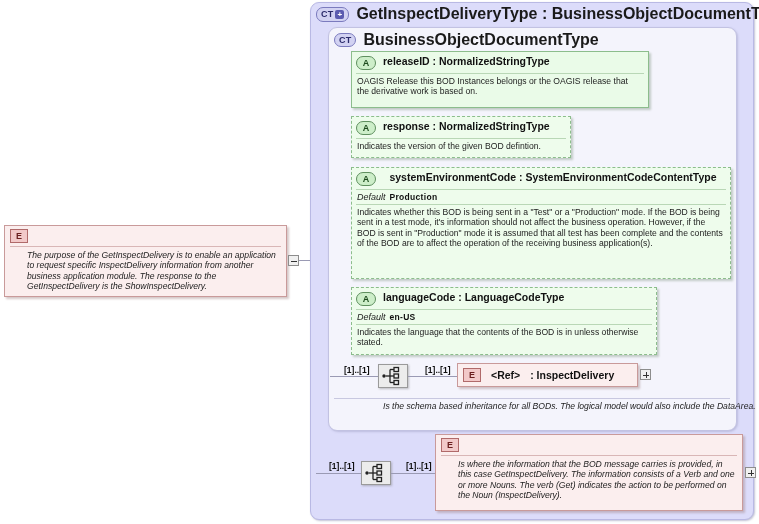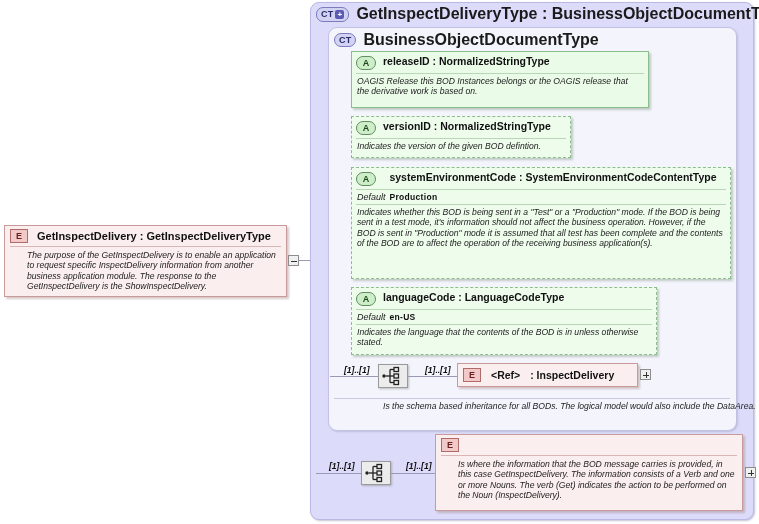--- a/index.html
+++ b/index.html
@@ -113,21 +113,20 @@
   }
   .attr-default{
     display:flex;
     align-items:baseline;
     gap:4px;
     padding:2px 5px 2px 5px;
   }
   .attr-default .lbl{font-style:italic;font-size:9px;color:#222;}
   .attr-default .val{font-weight:bold;font-size:8.5px;color:#111;letter-spacing:.3px;}
   .attr-doc{
-    font-style:italic;
     font-size:8.6px;
     line-height:10.4px;
     color:#1c1c1c;
     padding:2px 6px 3px 5px;
   }
 
   
   .elem-box{
     position:absolute;
     box-sizing:border-box;
@@ -182,21 +181,20 @@
     line-height:10.4px;
     color:#1c1c1c;
   }
   .doc-rule{position:absolute;height:1px;background:#c8c8e0;}
 
   
   .line-h{position:absolute;height:1px;background:#9a9ab4;}
 
   .card{
     position:absolute;
-    font-style:italic;
     font-weight:bold;
     font-size:8.5px;
     color:#101010;
     white-space:nowrap;
   }
 
   
   .seq-icon{
     position:absolute;
     box-sizing:border-box;
@@ -220,21 +218,20 @@
   .expander.plus::after{
     content:"";position:absolute;left:4.5px;top:2px;width:1.5px;height:6px;background:#333;
   }
 </style>
 </head>
 <body>
 
 <div class="elem-box" style="left:4px; top:225px; width:283px; height:72px;">
   <div class="elem-head">
     <span class="badge badge-e">E</span>
-    <span class="elem-name">GetInspectDelivery : GetInspectDeliveryType</span>
   </div>
   <div class="elem-sep"></div>
   <div class="elem-doc">The purpose of the GetInspectDelivery is to enable an application to request specific InspectDelivery information from another business application module.  The response to the GetInspectDelivery is the ShowInspectDelivery.</div>
 </div>
 
 <div class="expander" style="left:288px; top:255px;"></div>
 <div class="line-h" style="left:299px; top:260px; width:24px;"></div>
 
 <div class="panel outer-ct" style="left:310px; top:2px; width:444px; height:518px;"></div>
 
@@ -260,21 +257,21 @@
     <span class="badge badge-a">A</span>
     <span class="attr-name">releaseID : NormalizedStringType</span>
   </div>
   <div class="attr-sep"></div>
   <div class="attr-doc">OAGIS Release this BOD Instances belongs or the OAGIS release that the derivative work is based on.</div>
 </div>
 
 <div class="attr-box dashed" style="left:351px; top:116px; width:220px; height:42px;">
   <div class="attr-head">
     <span class="badge badge-a">A</span>
-    <span class="attr-name">versionID : NormalizedStringType</span>
+    <span class="attr-name">response : NormalizedStringType</span>
   </div>
   <div class="attr-sep"></div>
   <div class="attr-doc">Indicates the version of the given BOD defintion.</div>
 </div>
 
 <div class="attr-box dashed" style="left:351px; top:167px; width:380px; height:112px;">
   <div class="attr-head">
     <span class="badge badge-a">A</span>
     <span class="attr-name" style="text-align:center;display:block;width:340px;">systemEnvironmentCode : SystemEnvironmentCodeContentType</span>
   </div>

